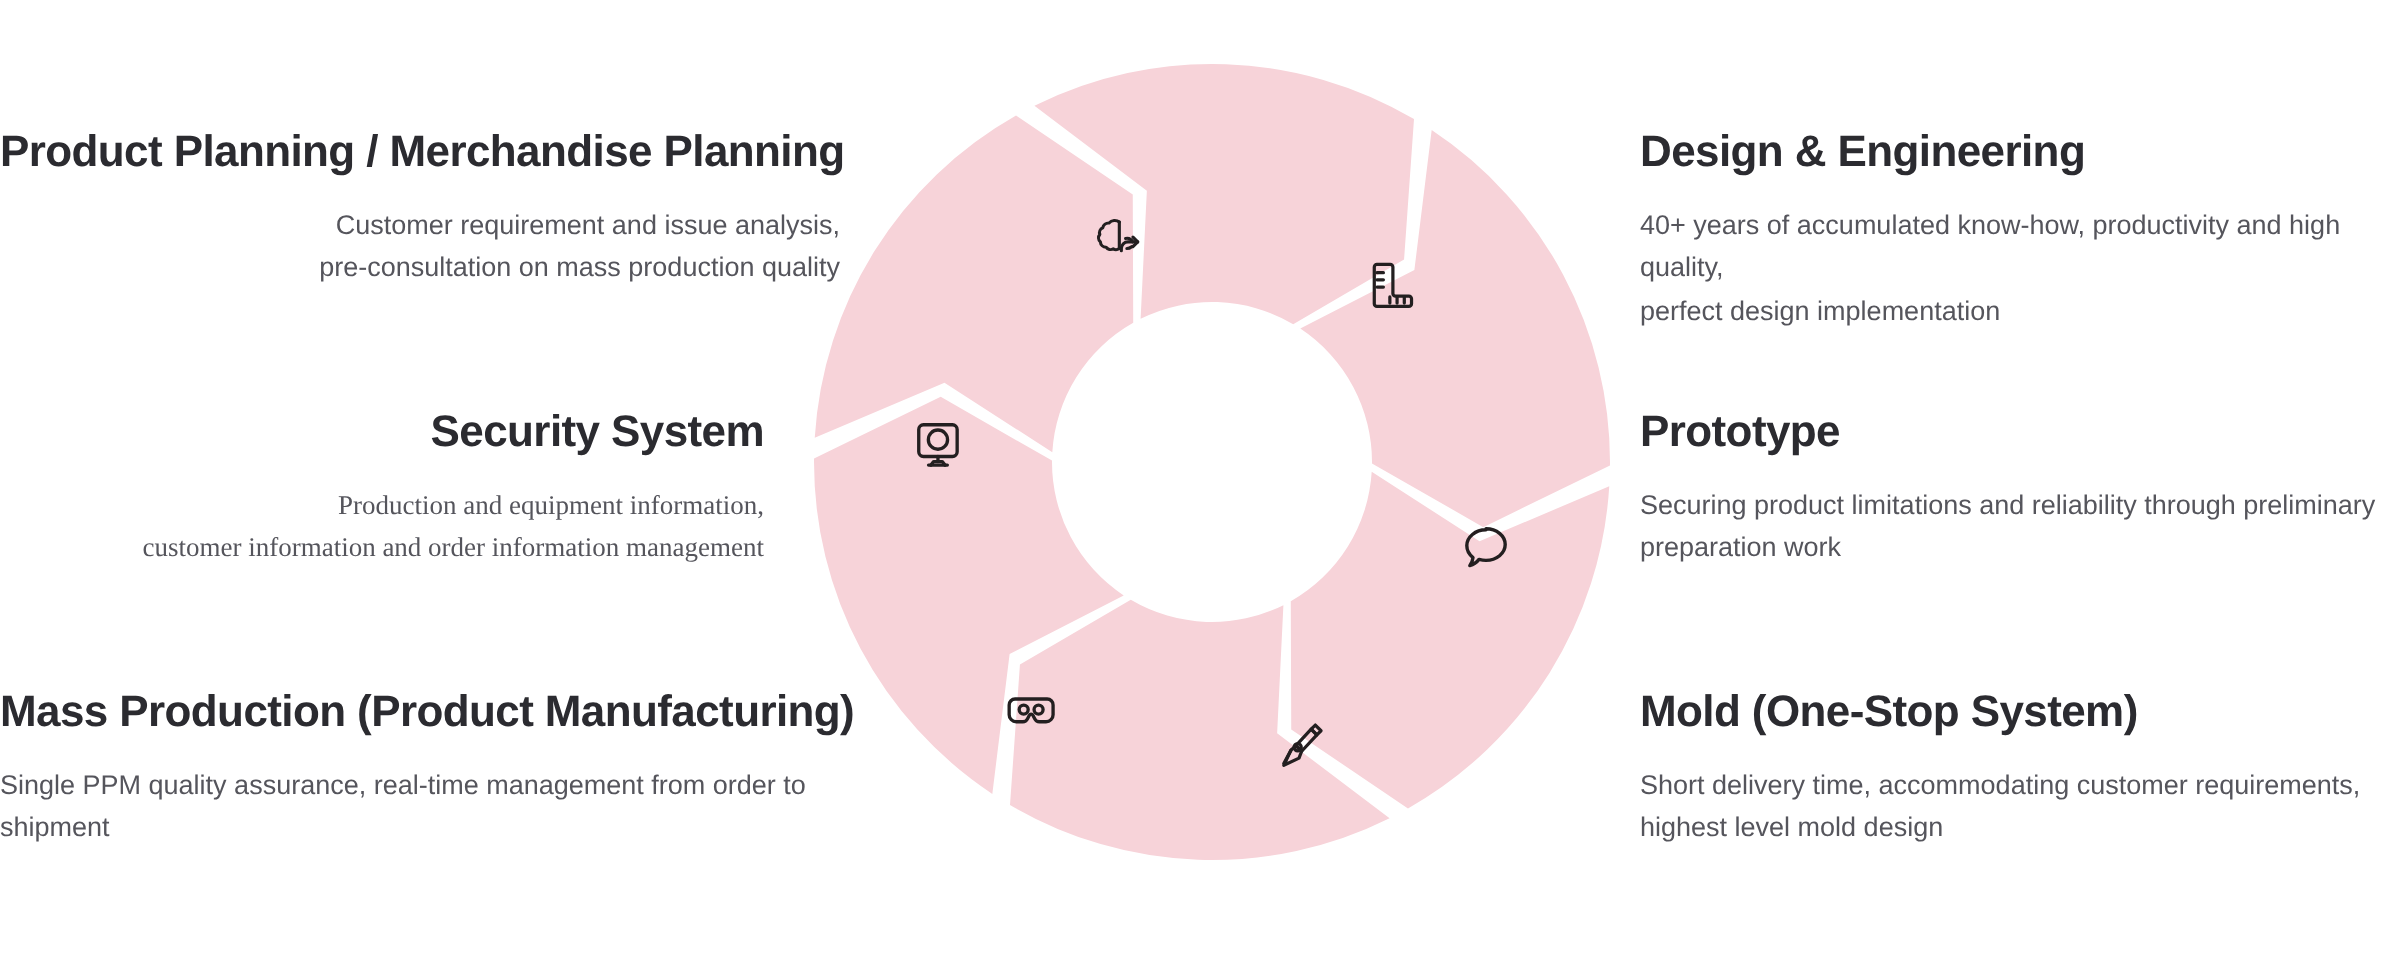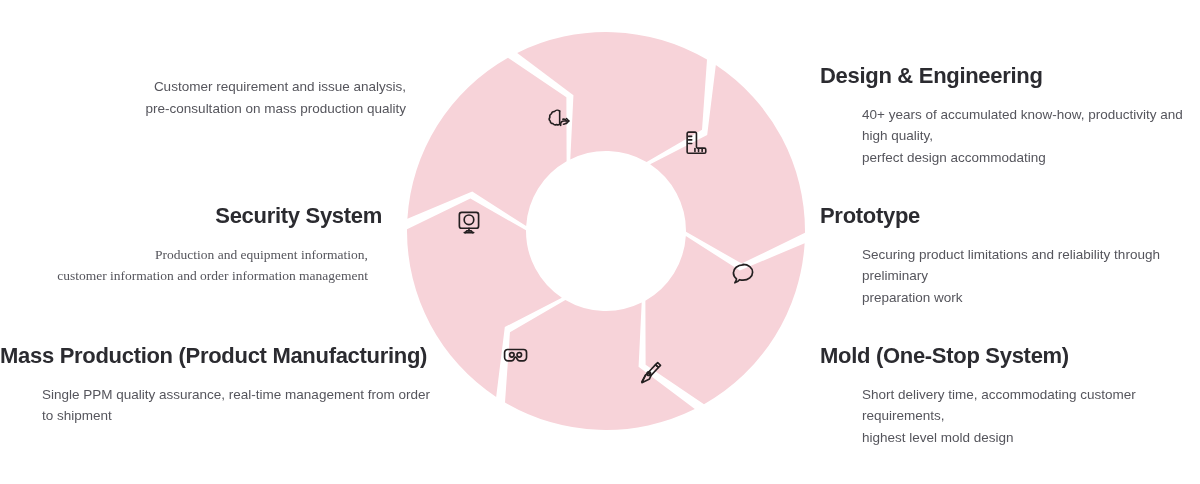--- a/index.html
+++ b/index.html
@@ -49,22 +49,21 @@
     color: #2b2b30;
     line-height: 1.25;
     margin: 0 0 12px 0;
     white-space: nowrap;
   }
   .block .desc {
     font-size: 13.5px;
     font-weight: 400;
     color: #55555c;
     line-height: 1.62;
-    margin: 14px;
-    padding-left: 28px;
+    margin: 0;
   }
   .block .desc .line {
     display: block;
   }
 
   
   .block.left {
     text-align: right;
   }
   
@@ -176,20 +175,21 @@
           <circle cx="11.2" cy="9.0" r="4.9"></circle>
           <path d="M11.2 17.6 v2.6"></path>
           <path d="M6.4 22.0 h9.6"></path>
           <path d="M7.6 22.0 l1.4 -1.8 h4.4 l1.4 1.8"></path>
         </g>
       </g>
     </svg>
   </div>
 
   <div class="block left" id="block-product-planning">
+    <h2 class="title">Product Planning / Merchandise Planning</h2>
     <p class="desc">
       <span class="line">Customer requirement and issue analysis,</span>
       <span class="line">pre-consultation on mass production quality</span>
     </p>
   </div>
 
   <div class="block left" id="block-security-system">
     <h2 class="title">Security System</h2>
     <p class="desc">
       <span class="line">Production and equipment information,</span>
@@ -201,21 +201,21 @@
     <h2 class="title">Mass Production (Product Manufacturing)</h2>
     <p class="desc">
       <span class="line">Single PPM quality assurance, real-time management from order to shipment</span>
     </p>
   </div>
 
   <div class="block right" id="block-design-engineering">
     <h2 class="title">Design &amp; Engineering</h2>
     <p class="desc">
       <span class="line">40+ years of accumulated know-how, productivity and high quality,</span>
-      <span class="line">perfect design accommodating</span>
+      <span class="line">perfect design implementation</span>
     </p>
   </div>
 
   <div class="block right" id="block-mold">
     <h2 class="title">Mold (One-Stop System)</h2>
     <p class="desc">
       <span class="line">Short delivery time, accommodating customer requirements,</span>
       <span class="line">highest level mold design</span>
     </p>
   </div>

